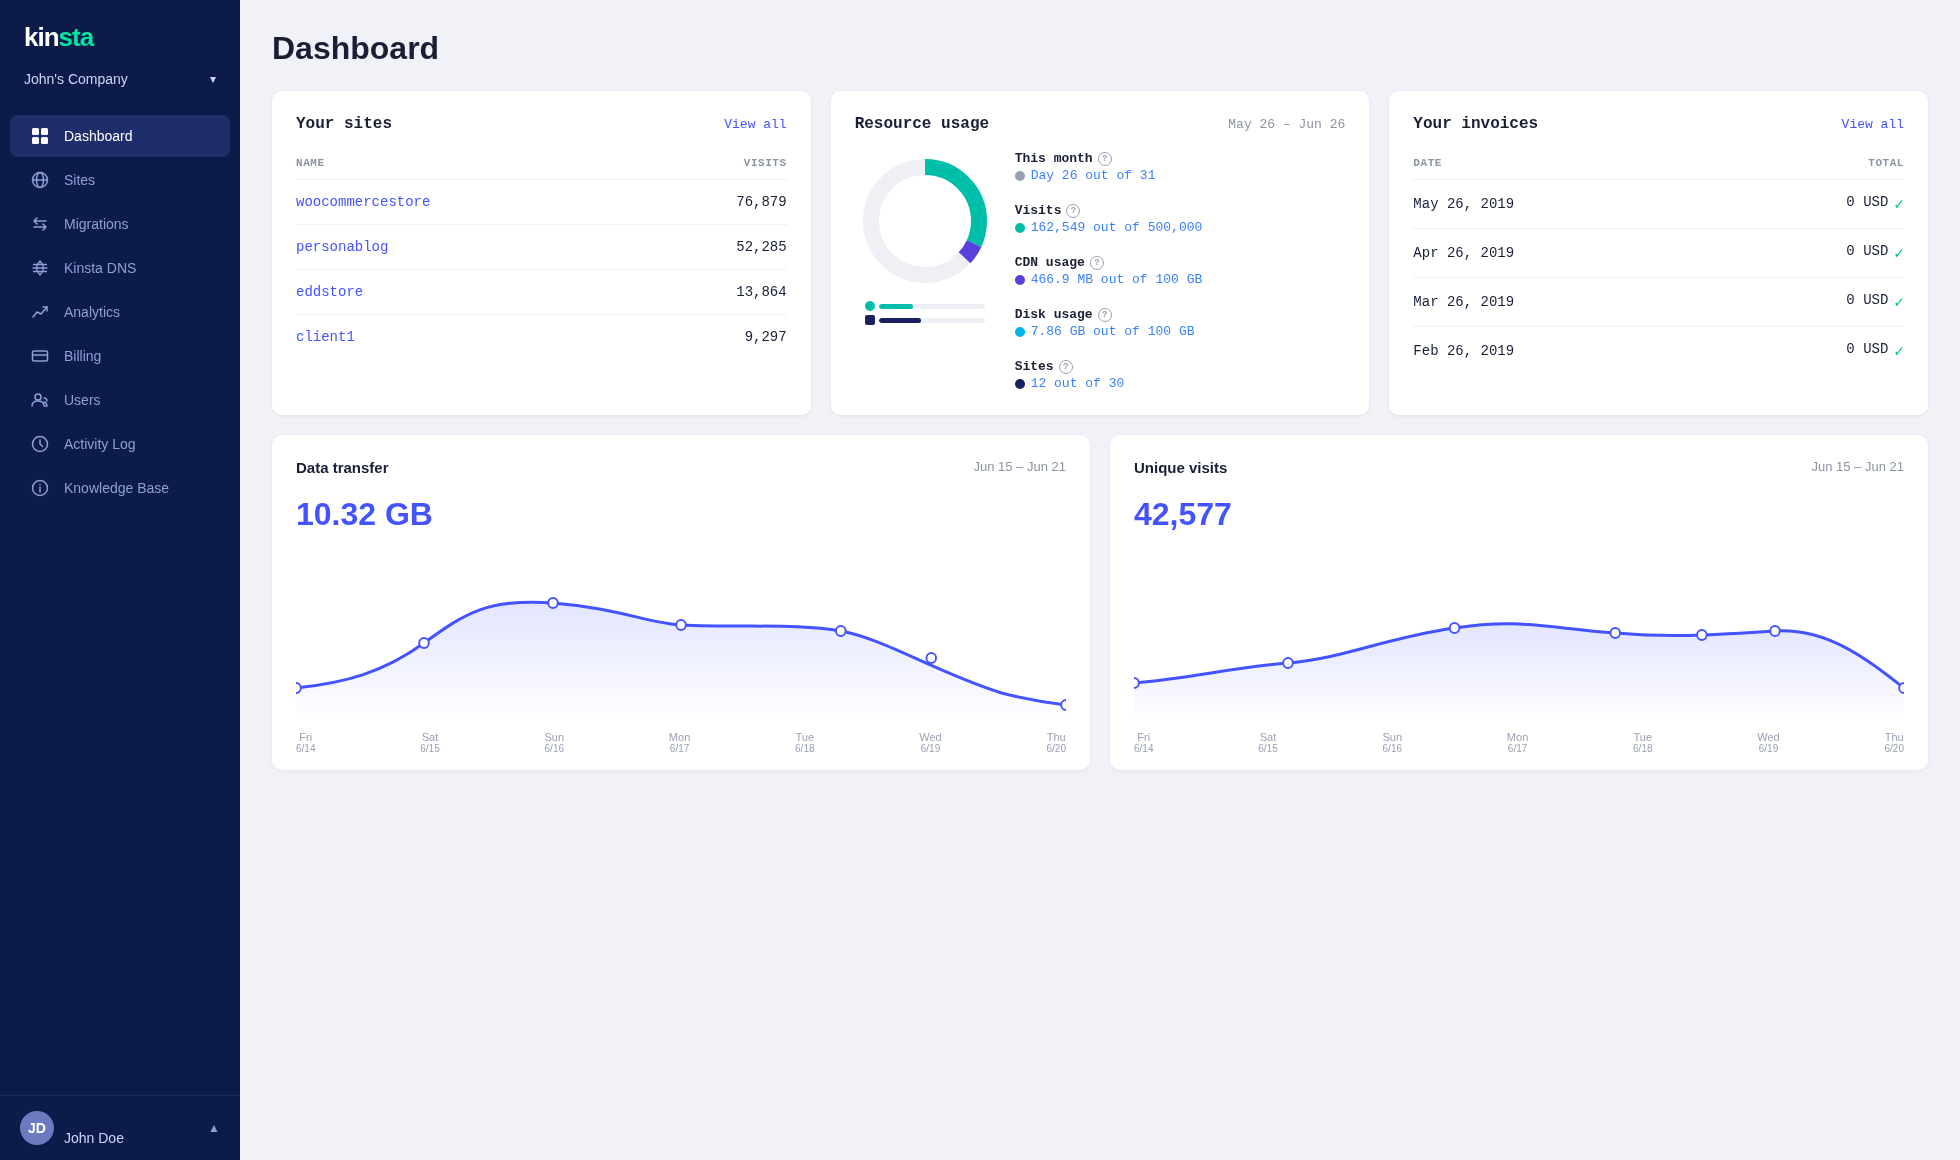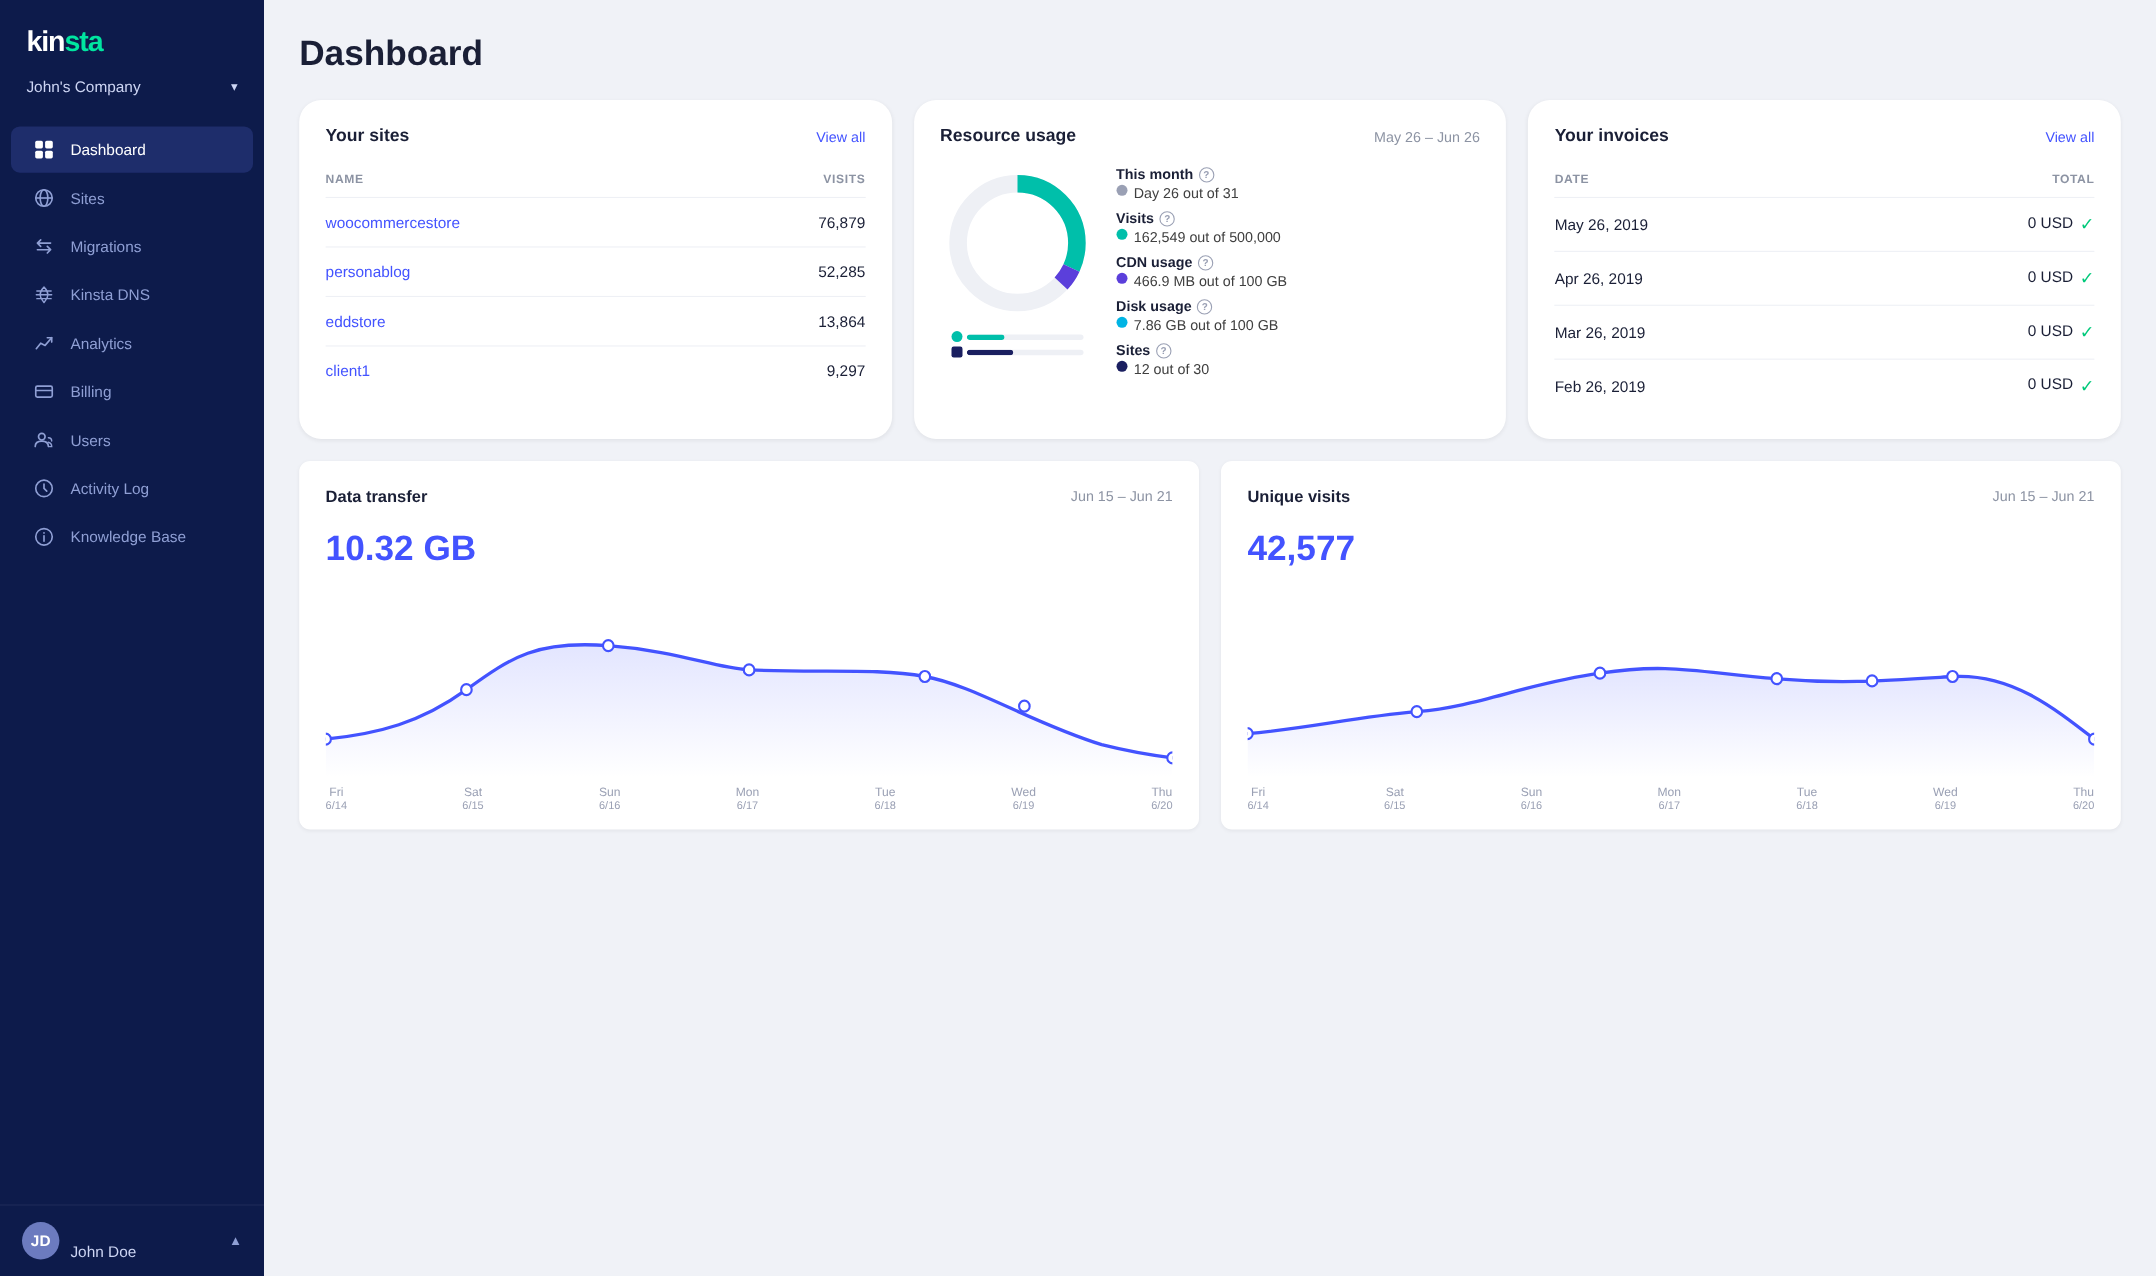--- a/index.html
+++ b/index.html
@@ -68,23 +68,24 @@
 
     
     .main { flex: 1; overflow-y: auto; padding: 30px 32px; }
     .page-title { font-size: 32px; font-weight: 700; color: #1a1f36; margin-bottom: 24px; }
 
     
     .cards-row { display: grid; grid-template-columns: 1fr 1fr 1fr; gap: 20px; margin-bottom: 20px; }
 
     .card {
       background: #fff;
-      border-radius: 20px;
+      border-radius: 10px;
       padding: 24px;
       box-shadow: 0 1px 4px rgba(0,0,0,0.06);
+      font-family: Liberation Mono, monospace;
     }
 
     .card-header {
       display: flex; align-items: center; justify-content: space-between;
       margin-bottom: 18px;
     }
     .card-title { font-size: 16px; font-weight: 600; color: #1a1f36; }
     .view-all-link { font-size: 13px; color: #4353ff; text-decoration: none; cursor: pointer; }
 
     
@@ -105,23 +106,23 @@
     .site-link { color: #4353ff; font-size: 14px; cursor: pointer; }
     .visits-val { font-size: 14px; color: #1a1f36; font-weight: 500; }
 
     
     .resource-card { grid-column: span 1; }
     .resource-date { font-size: 13px; color: #8c93a3; }
     .resource-content { display: flex; gap: 20px; align-items: flex-start; }
     .donut-area { display: flex; flex-direction: column; align-items: center; gap: 10px; }
 
     .donut-svg { width: 140px; height: 140px; }
-    .resource-legend { display: flex; flex-direction: column; gap: 8px; flex: 1; }
+    .resource-legend { display: flex; flex-direction: column; gap: 20px; flex: 1; }
     .res-item-title { font-size: 13px; font-weight: 600; color: #1a1f36; margin-bottom: 2px; display: flex; align-items: center; gap: 5px; }
-    .res-item-val { font-size: 13px; color: #404040; display: flex; gap: 6px; }
+    .res-item-val { font-size: 13px; color: #3b82f6; display: flex; align-items: center; gap: 6px; }
     .dot { width: 10px; height: 10px; border-radius: 50%; display: inline-block; }
     .dot-gray { background: #9aa0b4; }
     .dot-teal { background: #00bfaa; }
     .dot-purple { background: #5b3fdb; }
     .dot-blue { background: #00b4e4; }
     .dot-dark { background: #1a1f60; }
     .info-icon { width: 14px; height: 14px; border-radius: 50%; border: 1px solid #9aa0b4; display: inline-flex; align-items: center; justify-content: center; font-size: 9px; color: #9aa0b4; cursor: pointer; }
 
     
     .invoice-table-header {

